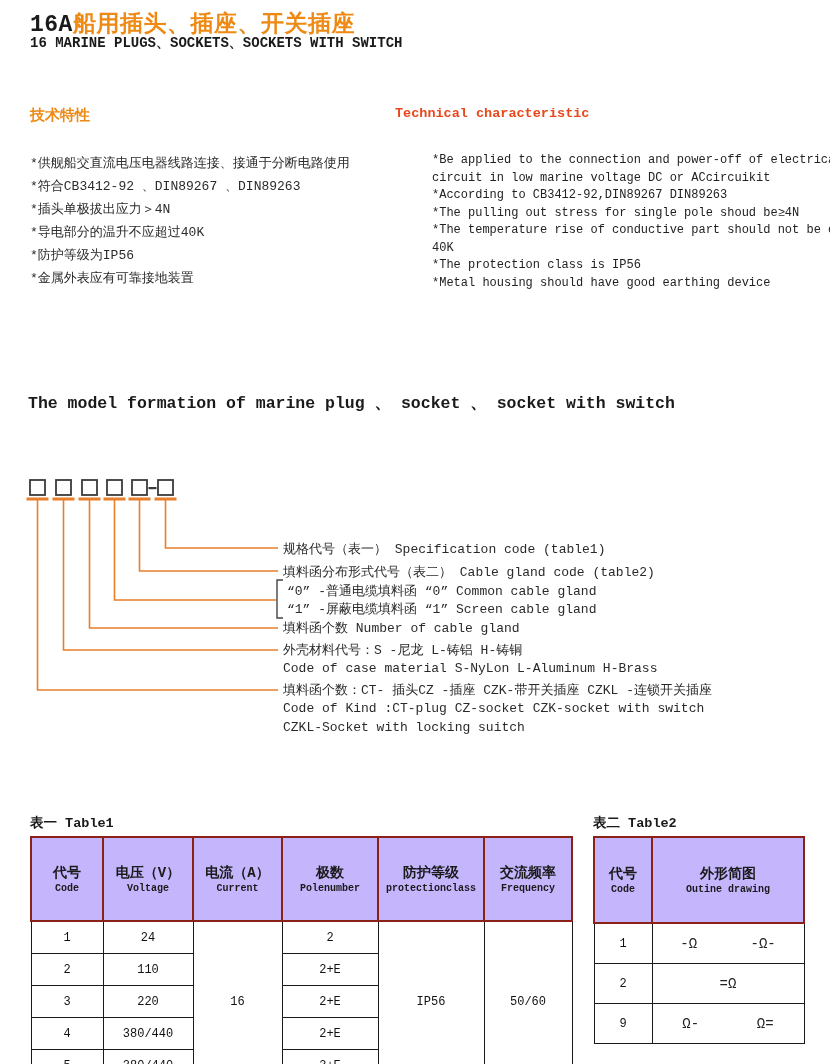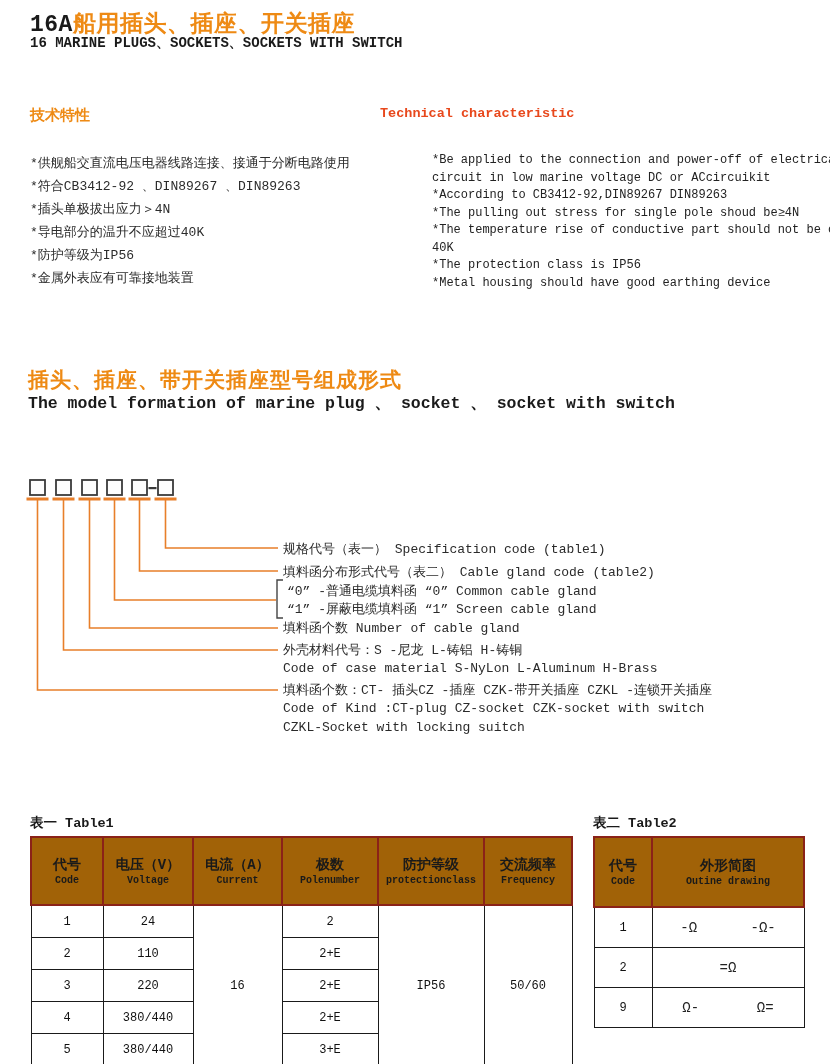--- a/index.html
+++ b/index.html
@@ -11,21 +11,21 @@
   .abs { position:absolute; }
   .nowrap { white-space:nowrap; }
   .orange { color:#ee8a14; }
 
   
   #title    { left:30px; top:8px;  font-size:23px; font-weight:bold; letter-spacing:.5px; white-space:nowrap; }
   #subtitle { left:30px; top:34px; font-size:14px; font-weight:bold; white-space:nowrap; }
 
   
   #tech-cn-head { left:30px;  top:106px; font-size:15px;   font-weight:bold; color:#ee8a14; }
-  #tech-en-head { left:380px; top:106px; font-size:13.5px; font-weight:bold; color:#e8481c; }
+  #tech-en-head { left:395px; top:106px; font-size:13.5px; font-weight:bold; color:#e8481c; }
   #tech-cn-list { left:30px;  top:152px; width:365px; font-size:13px; line-height:23px;   color:#2b2b2b; }
   #tech-en-list { left:395px; top:152px; width:425px; font-size:12px; line-height:17.5px; color:#222;margin-left:37px; }
 
   
   #model-head-cn { left:28px; top:366px; font-size:21px;   font-weight:bold; color:#ee8a14; letter-spacing:1px; white-space:nowrap; }
   #model-head-en { left:28px; top:392px; font-size:16.5px; font-weight:bold; white-space:nowrap; }
 
   
   #diagram { left:0; top:478px; width:830px; height:280px; }
   #diagram svg { position:absolute; left:0; top:0; }
@@ -34,22 +34,22 @@
   #dlabel-6b { white-space:normal; width:445px; }
 
   
   .tlabel { font-size:13.5px; font-weight:bold; white-space:nowrap; }
   #t1-label { left:30px;  top:814px; }
   #t2-label { left:593px; top:814px; }
   table { border-collapse:collapse; }
   #table1 { left:30px;  top:836px; }
   #table2 { left:593px; top:836px; }
   th {
-    background:#a16207; border:2.5px solid #8b2218;
-    padding:8px 4px; vertical-align:middle; height:50px;
+    background:#c4b5fd; border:2.5px solid #8b2218;
+    padding:16px 4px; vertical-align:middle; height:50px;
   }
   #table2 th { border-width:2px; height:52px; }
   th .hcn { font-size:14px;   font-weight:bold; }
   th .hen { font-size:10px; font-weight:bold; margin-top:1px; }
   td {
     border:1.5px solid #1a1a1a; background:#fff; text-align:center;
     vertical-align:middle; font-size:12px; color:#111;
   }
   #table1 td { height:29px; }
   #table2 td { height:37px; }
@@ -79,21 +79,20 @@
 
   <div class="abs" id="tech-en-list">
     <div>*Be applied to the connection and power-off of electrical circuit in low marine voltage DC or ACcircuikit</div>
     <div>*According to CB3412-92,DIN89267 DIN89263</div>
     <div>*The pulling out stress for single pole shoud be≥4N</div>
     <div>*The temperature rise of conductive part should not be over 40K</div>
     <div>*The protection class is IP56</div>
     <div>*Metal housing should have good earthing device</div>
   </div>
 
-  <div class="abs" id="model-head-cn">插头、插座、带开关插座型号组成形式</div>
   <div class="abs" id="model-head-en">The model formation of marine plug 、 socket 、 socket with switch</div>
 
   <div class="abs" id="diagram">
     <svg width="830" height="280" viewBox="0 0 830 280">
 
       <g fill="#fdfdfd" stroke="#3a3a3a" stroke-width="1.8">
         <rect x="30" y="2" width="15" height="15"></rect>
         <rect x="56" y="2" width="15" height="15"></rect>
         <rect x="82" y="2" width="15" height="15"></rect>
         <rect x="107" y="2" width="15" height="15"></rect>

